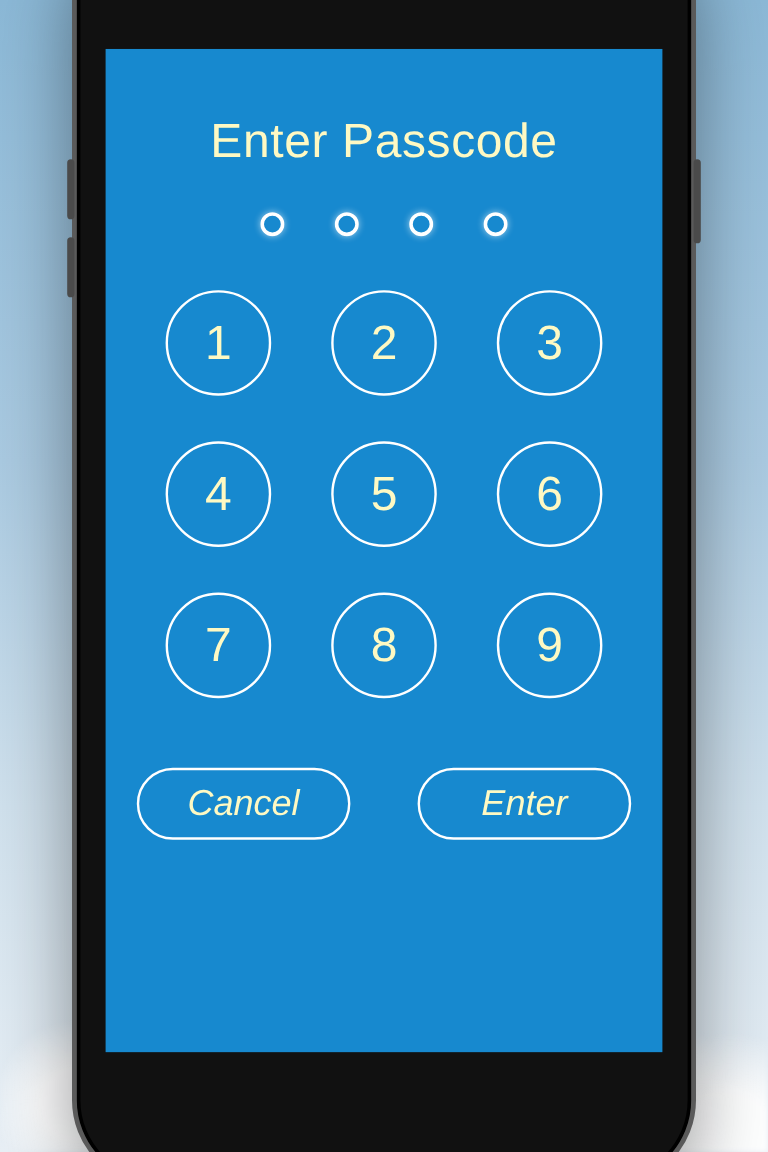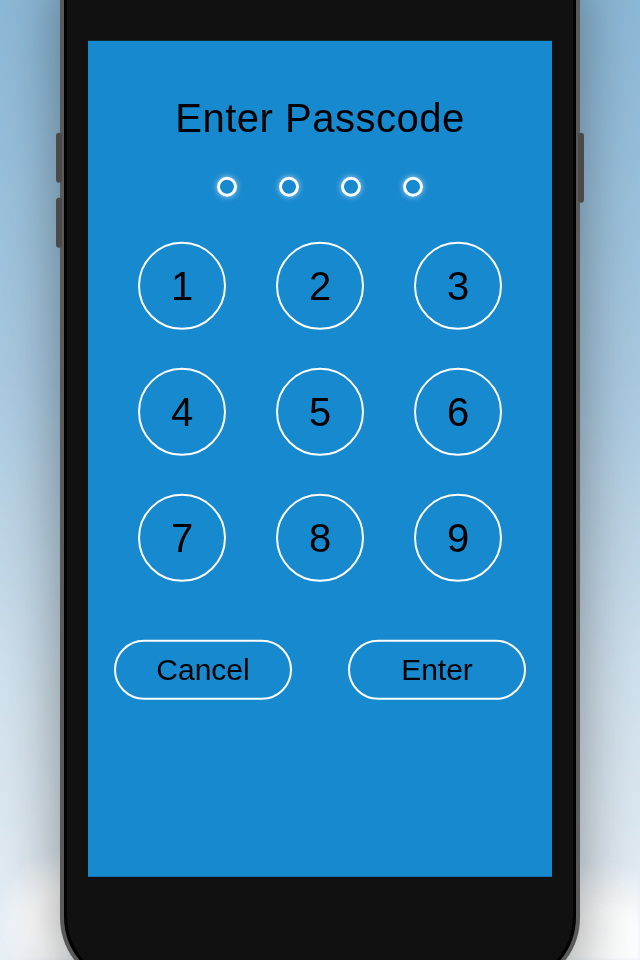--- a/index.html
+++ b/index.html
@@ -46,21 +46,21 @@
     .sidebtn.vol2 { left: -8px; top: 265px; width: 6px; height: 50px; }
     .sidebtn.pwr  { right: -8px; top: 200px; width: 6px; height: 70px; }
 
     .screen {
       width: 100%;
       height: 100%;
       background: #1789cf;
       display: flex;
       flex-direction: column;
       align-items: center;
-      color: #000000;
+      color: #fef9c3;
       font-weight: 300;
       padding-top: 55px;
     }
 
     .title {
       font-size: 40px;
       letter-spacing: 0.5px;
       font-weight: 300;
     }
 
@@ -93,20 +93,21 @@
       font-size: 40px;
       font-weight: 300;
       cursor: pointer;
       user-select: none;
     }
 
     .actions {
       display: flex;
       gap: 56px;
       margin-top: 58px;
+      font-style: italic;
     }
     .pill {
       min-width: 178px;
       height: 60px;
       border: 2px solid #fff;
       border-radius: 32px;
       display: flex;
       align-items: center;
       justify-content: center;
       font-size: 30px;

